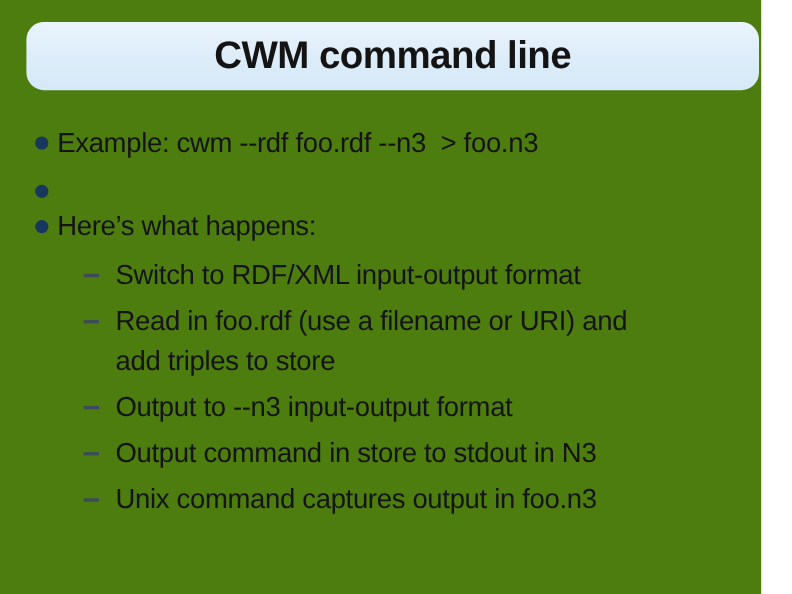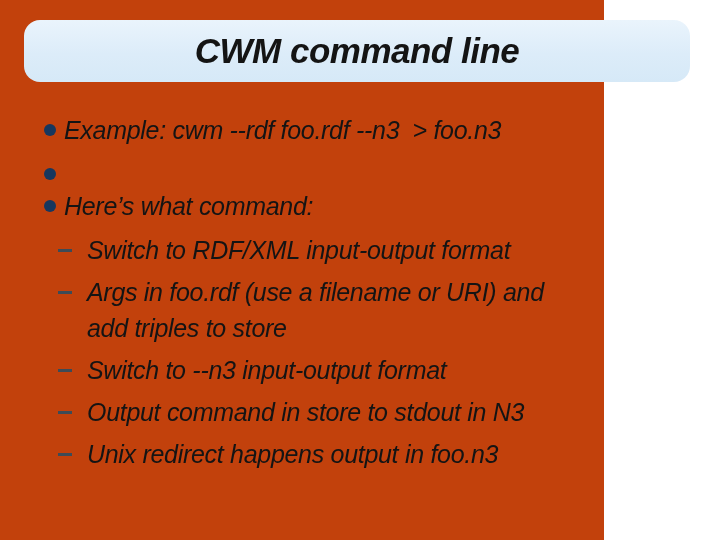--- a/index.html
+++ b/index.html
@@ -8,24 +8,23 @@
     background: #ffffff;
   }
   body {
     width: 720px;
     height: 540px;
     overflow: hidden;
     font-family: "Liberation Sans", sans-serif;
   }
   .slide {
     position: relative;
-    width: 604px;
+    width: 692px;
     height: 540px;
-    background: #c2410c;
-    font-style: italic;
+    background: #4d7c0f;
   }
   .title-box {
     position: absolute;
     left: 24px;
     top: 20px;
     width: 666px;
     height: 62px;
     border-radius: 16px;
     background: linear-gradient(180deg, #eaf4fc 0%, var(--title-bg) 55%, #d6e9f7 100%);
     display: flex;
@@ -47,22 +46,22 @@
   }
   .item {
     display: flex;
     align-items: flex-start;
     white-space: pre;
     font-size: 25px;
     line-height: 36px;
     letter-spacing: -0.3px;
     color: var(--text);
   }
-  .lvl1 { padding-left: 44px; margin-bottom: 8px; }
-  .lvl2 { padding-left: 58px; margin-bottom: 6px; }
+  .lvl1 { padding-left: 32px; margin-bottom: 8px; }
+  .lvl2 { padding-left: 76px; margin-bottom: 6px; }
   .lvl1 .marker {
     flex: 0 0 auto;
     width: 12px;
     height: 12px;
     border-radius: 50%;
     background: var(--bullet);
     margin: 12px 8px 0 0;
   }
   .lvl2 .marker {
     flex: 0 0 auto;
@@ -88,43 +87,43 @@
       <span class="marker"></span>
       <span class="text">Example: cwm --rdf foo.rdf --n3  &gt; foo.n3</span>
     </div>
 
     <div class="item lvl1">
       <span class="marker"></span>
     </div>
 
     <div class="item lvl1">
       <span class="marker"></span>
-      <span class="text">Here’s what command:</span>
+      <span class="text">Here’s what happens:</span>
     </div>
 
     <div class="item lvl2">
       <span class="marker"></span>
       <span class="text">Switch to RDF/XML input-output format</span>
     </div>
 
     <div class="item lvl2">
       <span class="marker"></span>
-      <span class="text">Args in foo.rdf (use a filename or URI) and
+      <span class="text">Read in foo.rdf (use a filename or URI) and
 add triples to store</span>
     </div>
 
     <div class="item lvl2">
       <span class="marker"></span>
-      <span class="text">Switch to --n3 input-output format</span>
+      <span class="text">Output to --n3 input-output format</span>
     </div>
 
     <div class="item lvl2">
       <span class="marker"></span>
       <span class="text">Output command in store to stdout in N3</span>
     </div>
 
     <div class="item lvl2">
       <span class="marker"></span>
-      <span class="text">Unix redirect happens output in foo.n3</span>
+      <span class="text">Unix command captures output in foo.n3</span>
     </div>
 
   </div>
 </div>
 
 </body></html>

